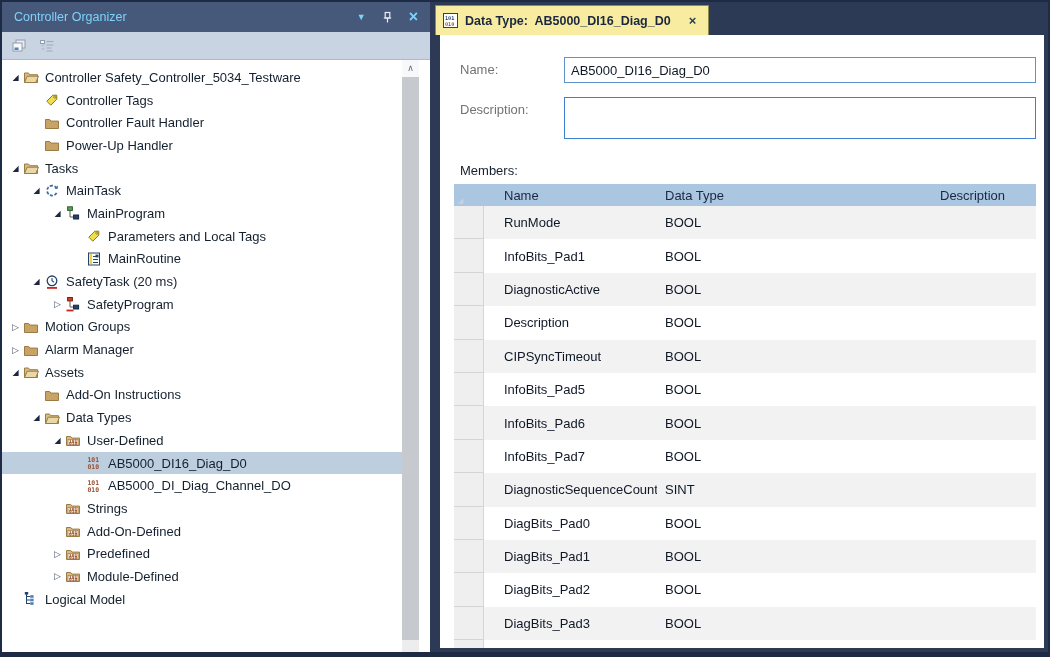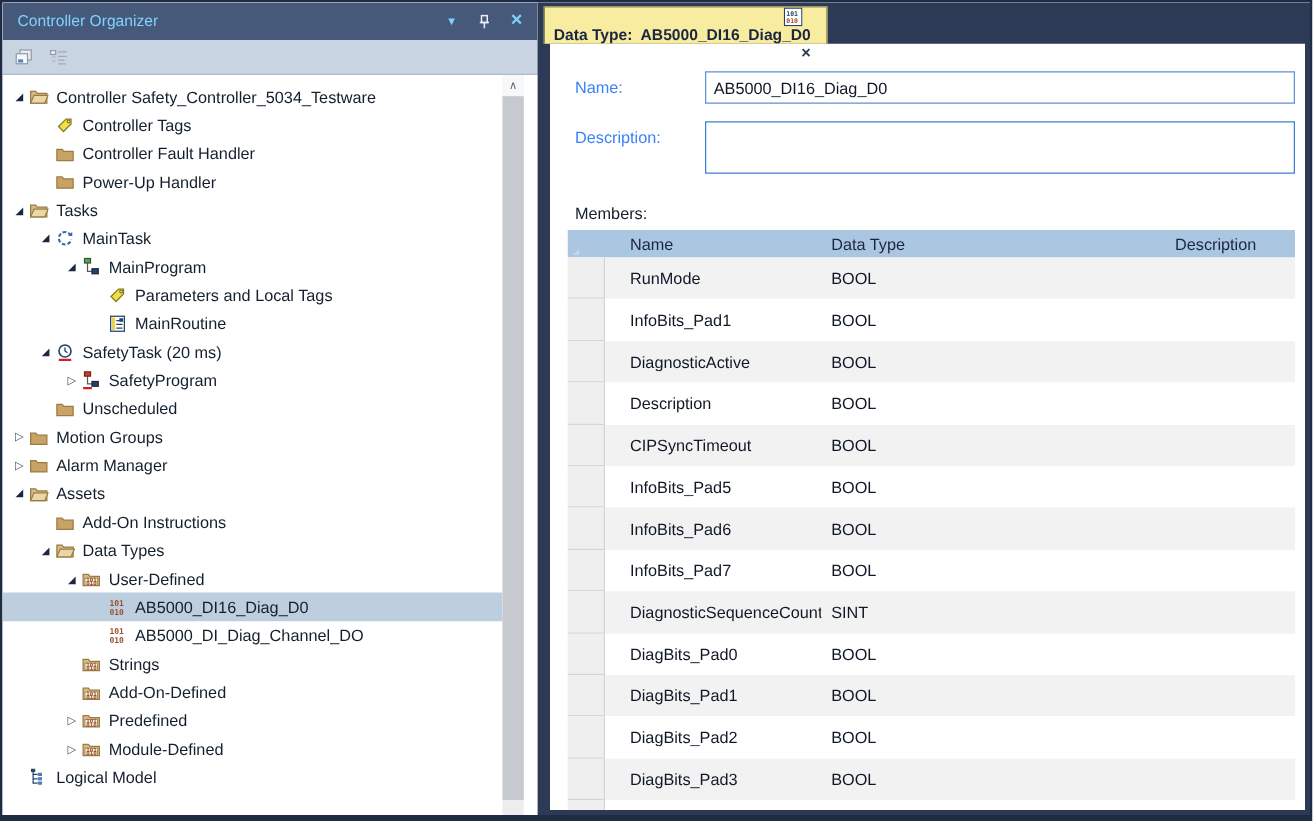--- a/index.html
+++ b/index.html
@@ -40,35 +40,35 @@
   .tr-icon svg{ width:16px; height:16px; }
   .tr-label{ white-space:pre; }
   .scrollbar{ position:absolute; top:0; right:11px; bottom:0; width:17px; background:#EDEDEE; }
   .sb-btn{ height:17px; background:#F7F8F9; color:#5F6A77; font-size:9px; text-align:center; line-height:17px; }
   .sb-thumb{ position:absolute; left:0; right:0; top:17px; bottom:12px; background:#C6C9CE; }
   
   .right-panel{ flex:1; min-width:0; display:flex; flex-direction:column; background:var(--tabbar-bg,#2C3A55); }
   .tabbar{ height:33px; flex:0 0 33px; position:relative; }
   .tab{
     position:absolute; left:5px; top:3px; height:30px;
-    display:flex; align-items:flex-end;
+    display:flex; align-items:center;
     background:var(--tab-active-bg,#F7ECA0);
     border:1px solid #8F8A52; border-bottom:none;
-    padding:0 12px 0 7px; cursor:default;flex-direction:column;
+    padding:0 12px 0 7px; cursor:default;
   }
   .tab-icon{ display:inline-flex; margin-right:7px; }
   .tab-label{ font-size:12.5px; font-weight:bold; color:#1B2740; white-space:pre; }
   .tab-close{ margin-left:18px; font-size:13px; font-weight:bold; color:#2B3A55; line-height:1; }
   .content{
     flex:1; background:#fff; margin:0 4px 4px 10px;
     padding:22px 8px 0 14px; overflow:hidden;
     display:flex; flex-direction:column; min-height:0;
   }
   .field-row{ display:flex; align-items:flex-start; margin-bottom:14px; }
-  .field-row label{ width:104px; flex:0 0 104px; font-size:13px; color:#3b82f6; padding-top:5px; margin-left:6px; }
+  .field-row label{ width:104px; flex:0 0 104px; font-size:13px; color:#737373; padding-top:5px; margin-left:6px; }
   .name-input{
     flex:1; height:26px; border:1px solid var(--field-border,#5F93CC);
     font-family:inherit; font-size:13px; color:#101826; padding:0 6px; outline:none;
   }
   .desc-row{ margin-bottom:24px; }
   .desc-input{
     flex:1; height:42px; border:1px solid #3E7FD0; resize:none;
     font-family:inherit; font-size:13px; color:#101826; padding:2px 6px; outline:none;
   }
   .members-label{ font-size:13px; color:#14202E; margin:0 0 6px 6px; }
@@ -236,29 +236,20 @@
             <span class="tr-icon">
               <svg viewBox="0 0 16 16">
                 <path d="M5 4.5v6.5h4" fill="none" stroke="#5A5A5A"></path>
                 <rect x="2.6" y="1.5" width="4.8" height="3.4" fill="#CC4125" stroke="#7E2012"></rect>
                 <rect x="8.6" y="9.2" width="5" height="3.8" fill="#24436B" stroke="#16283F"></rect>
                 <rect x="1.5" y="13.6" width="7" height="1.8" fill="#CC2222"></rect>
               </svg>
             </span>
             <span class="tr-label">SafetyProgram</span>
           </div>
-          <div class="tree-row" style="padding-left: 27px;">
-            <span class="tr-arrow"></span>
-            <span class="tr-icon">
-              <svg viewBox="0 0 16 16">
-                <path d="M1.5 4.5h4.2l1.3 1.6h7.5v7.4H1.5z" fill="#C9A365" stroke="#9A7B43"></path>
-              </svg>
-            </span>
-            <span class="tr-label">Unscheduled</span>
-          </div>
           <div class="tree-row" style="padding-left: 6px;">
             <span class="tr-arrow col">▷</span>
             <span class="tr-icon">
               <svg viewBox="0 0 16 16">
                 <path d="M1.5 4.5h4.2l1.3 1.6h7.5v7.4H1.5z" fill="#C9A365" stroke="#9A7B43"></path>
               </svg>
             </span>
             <span class="tr-label">Motion Groups</span>
           </div>
           <div class="tree-row" style="padding-left: 6px;">

